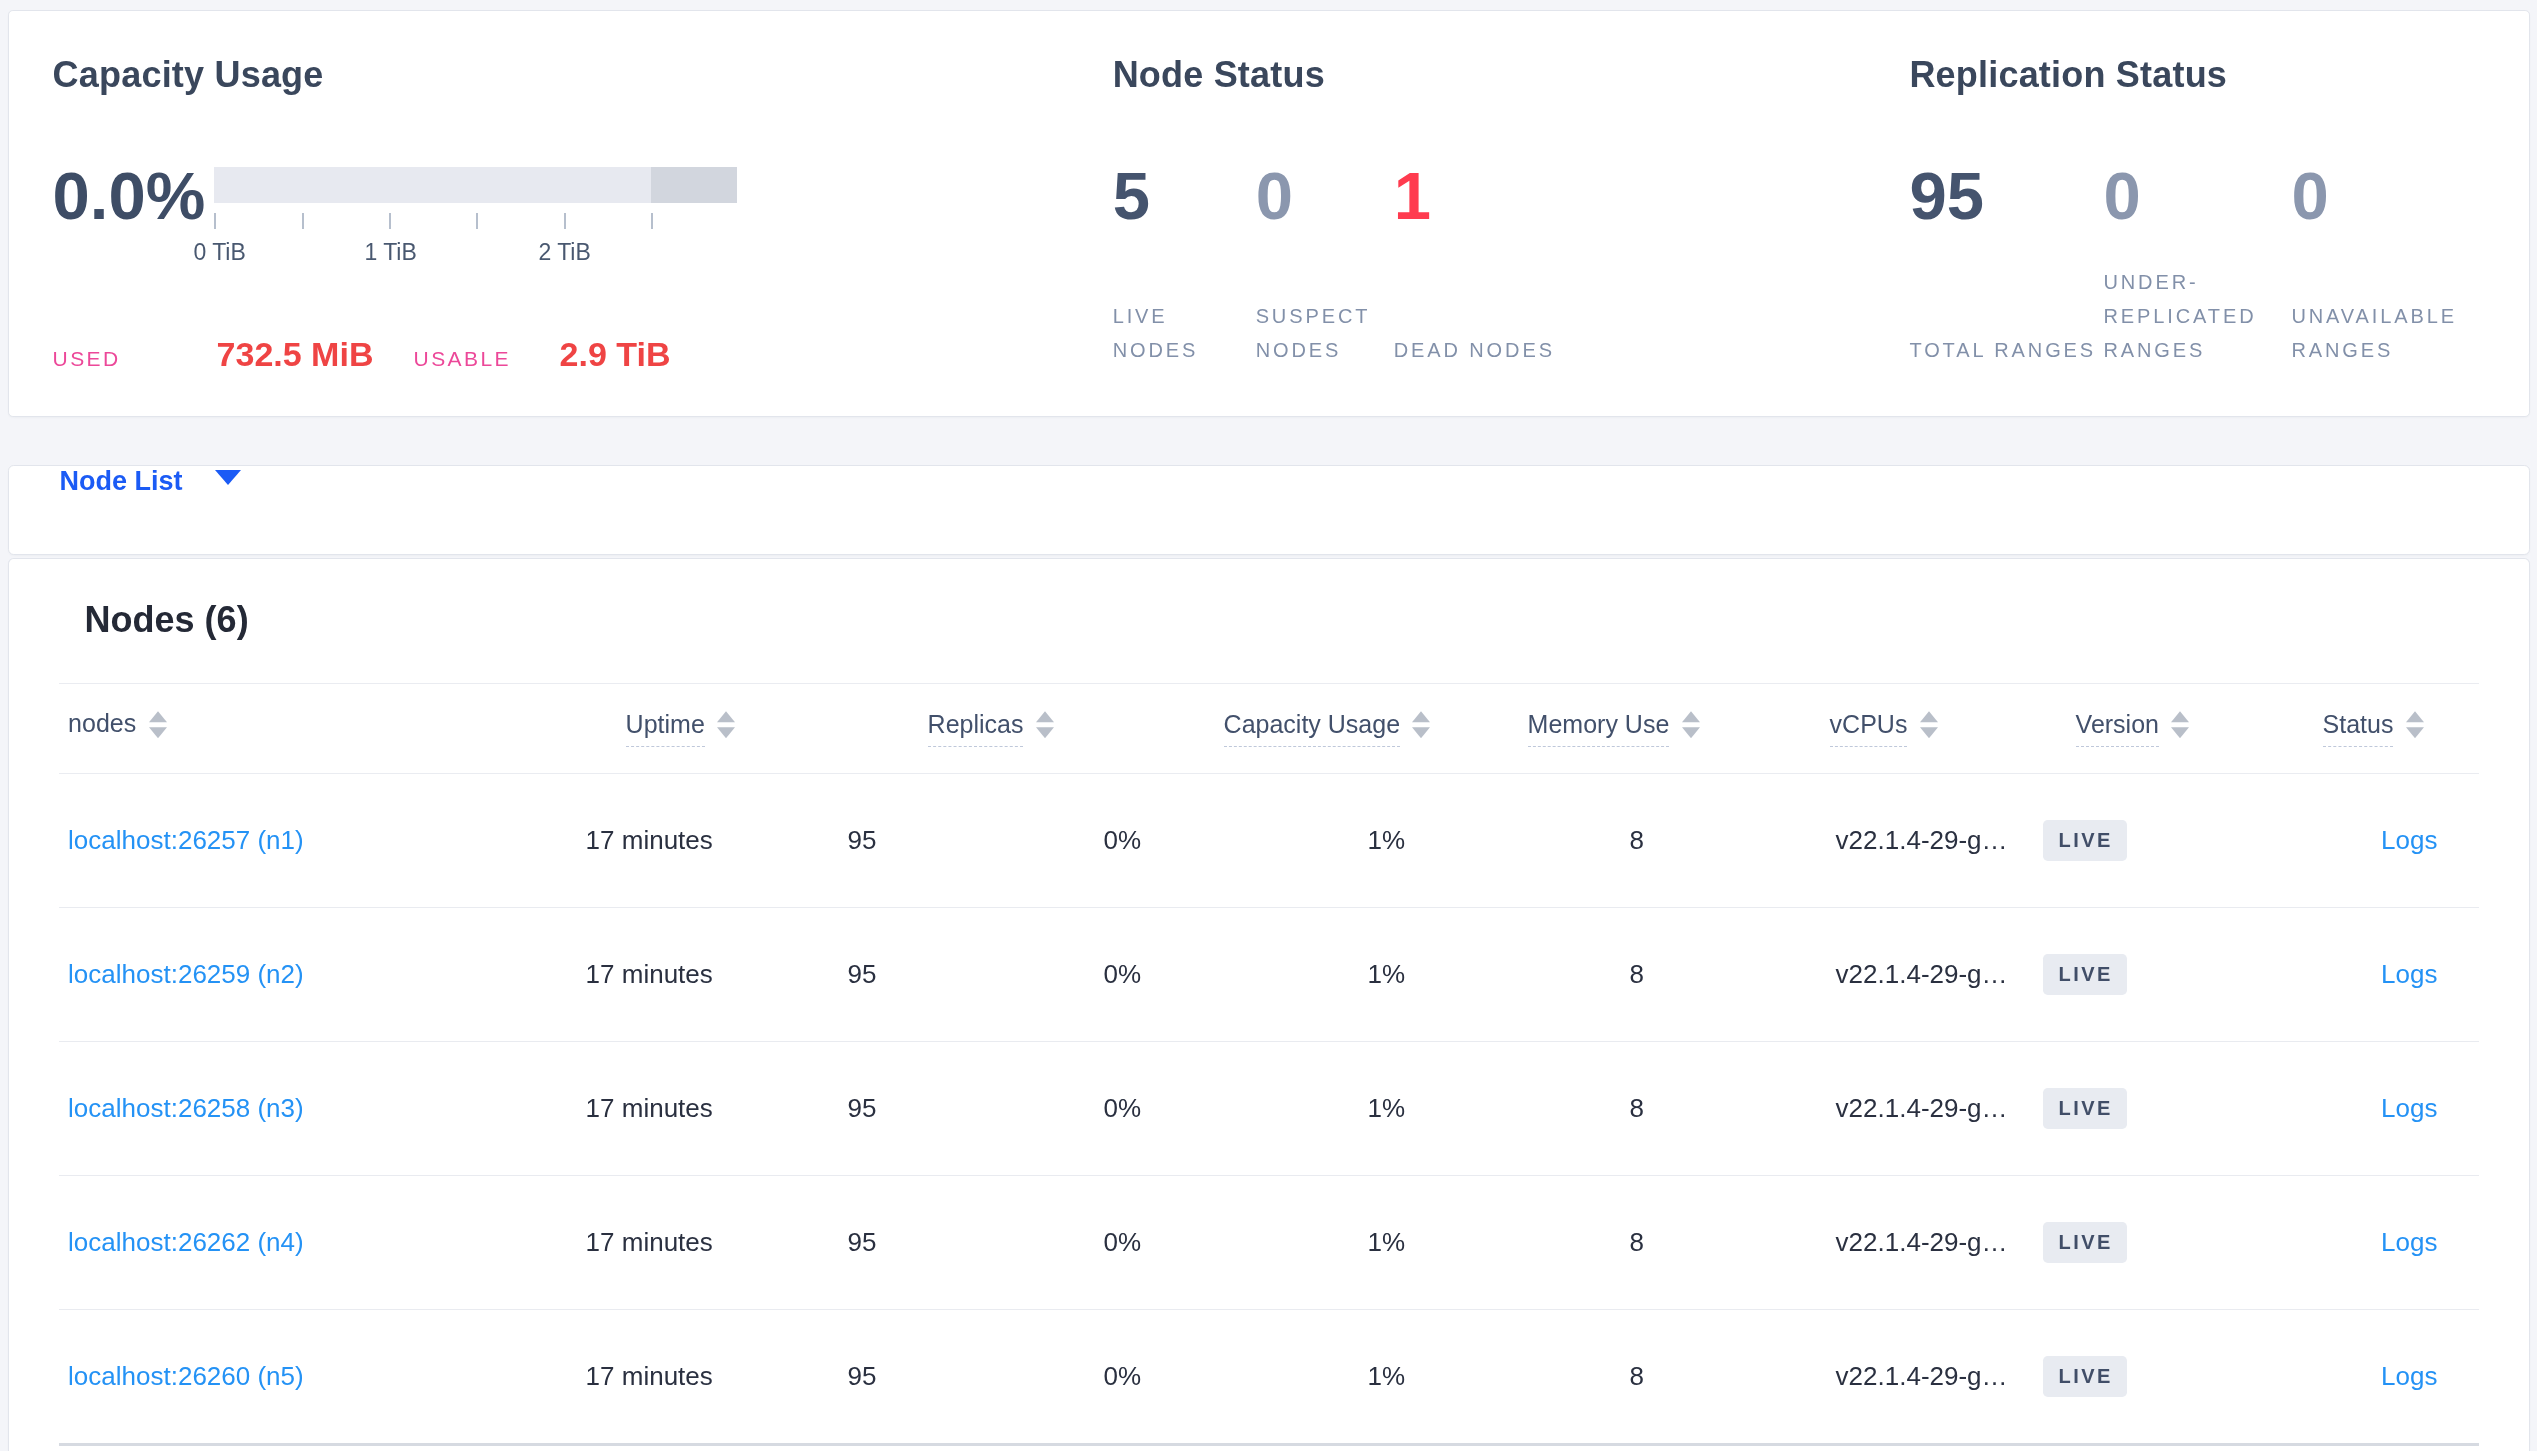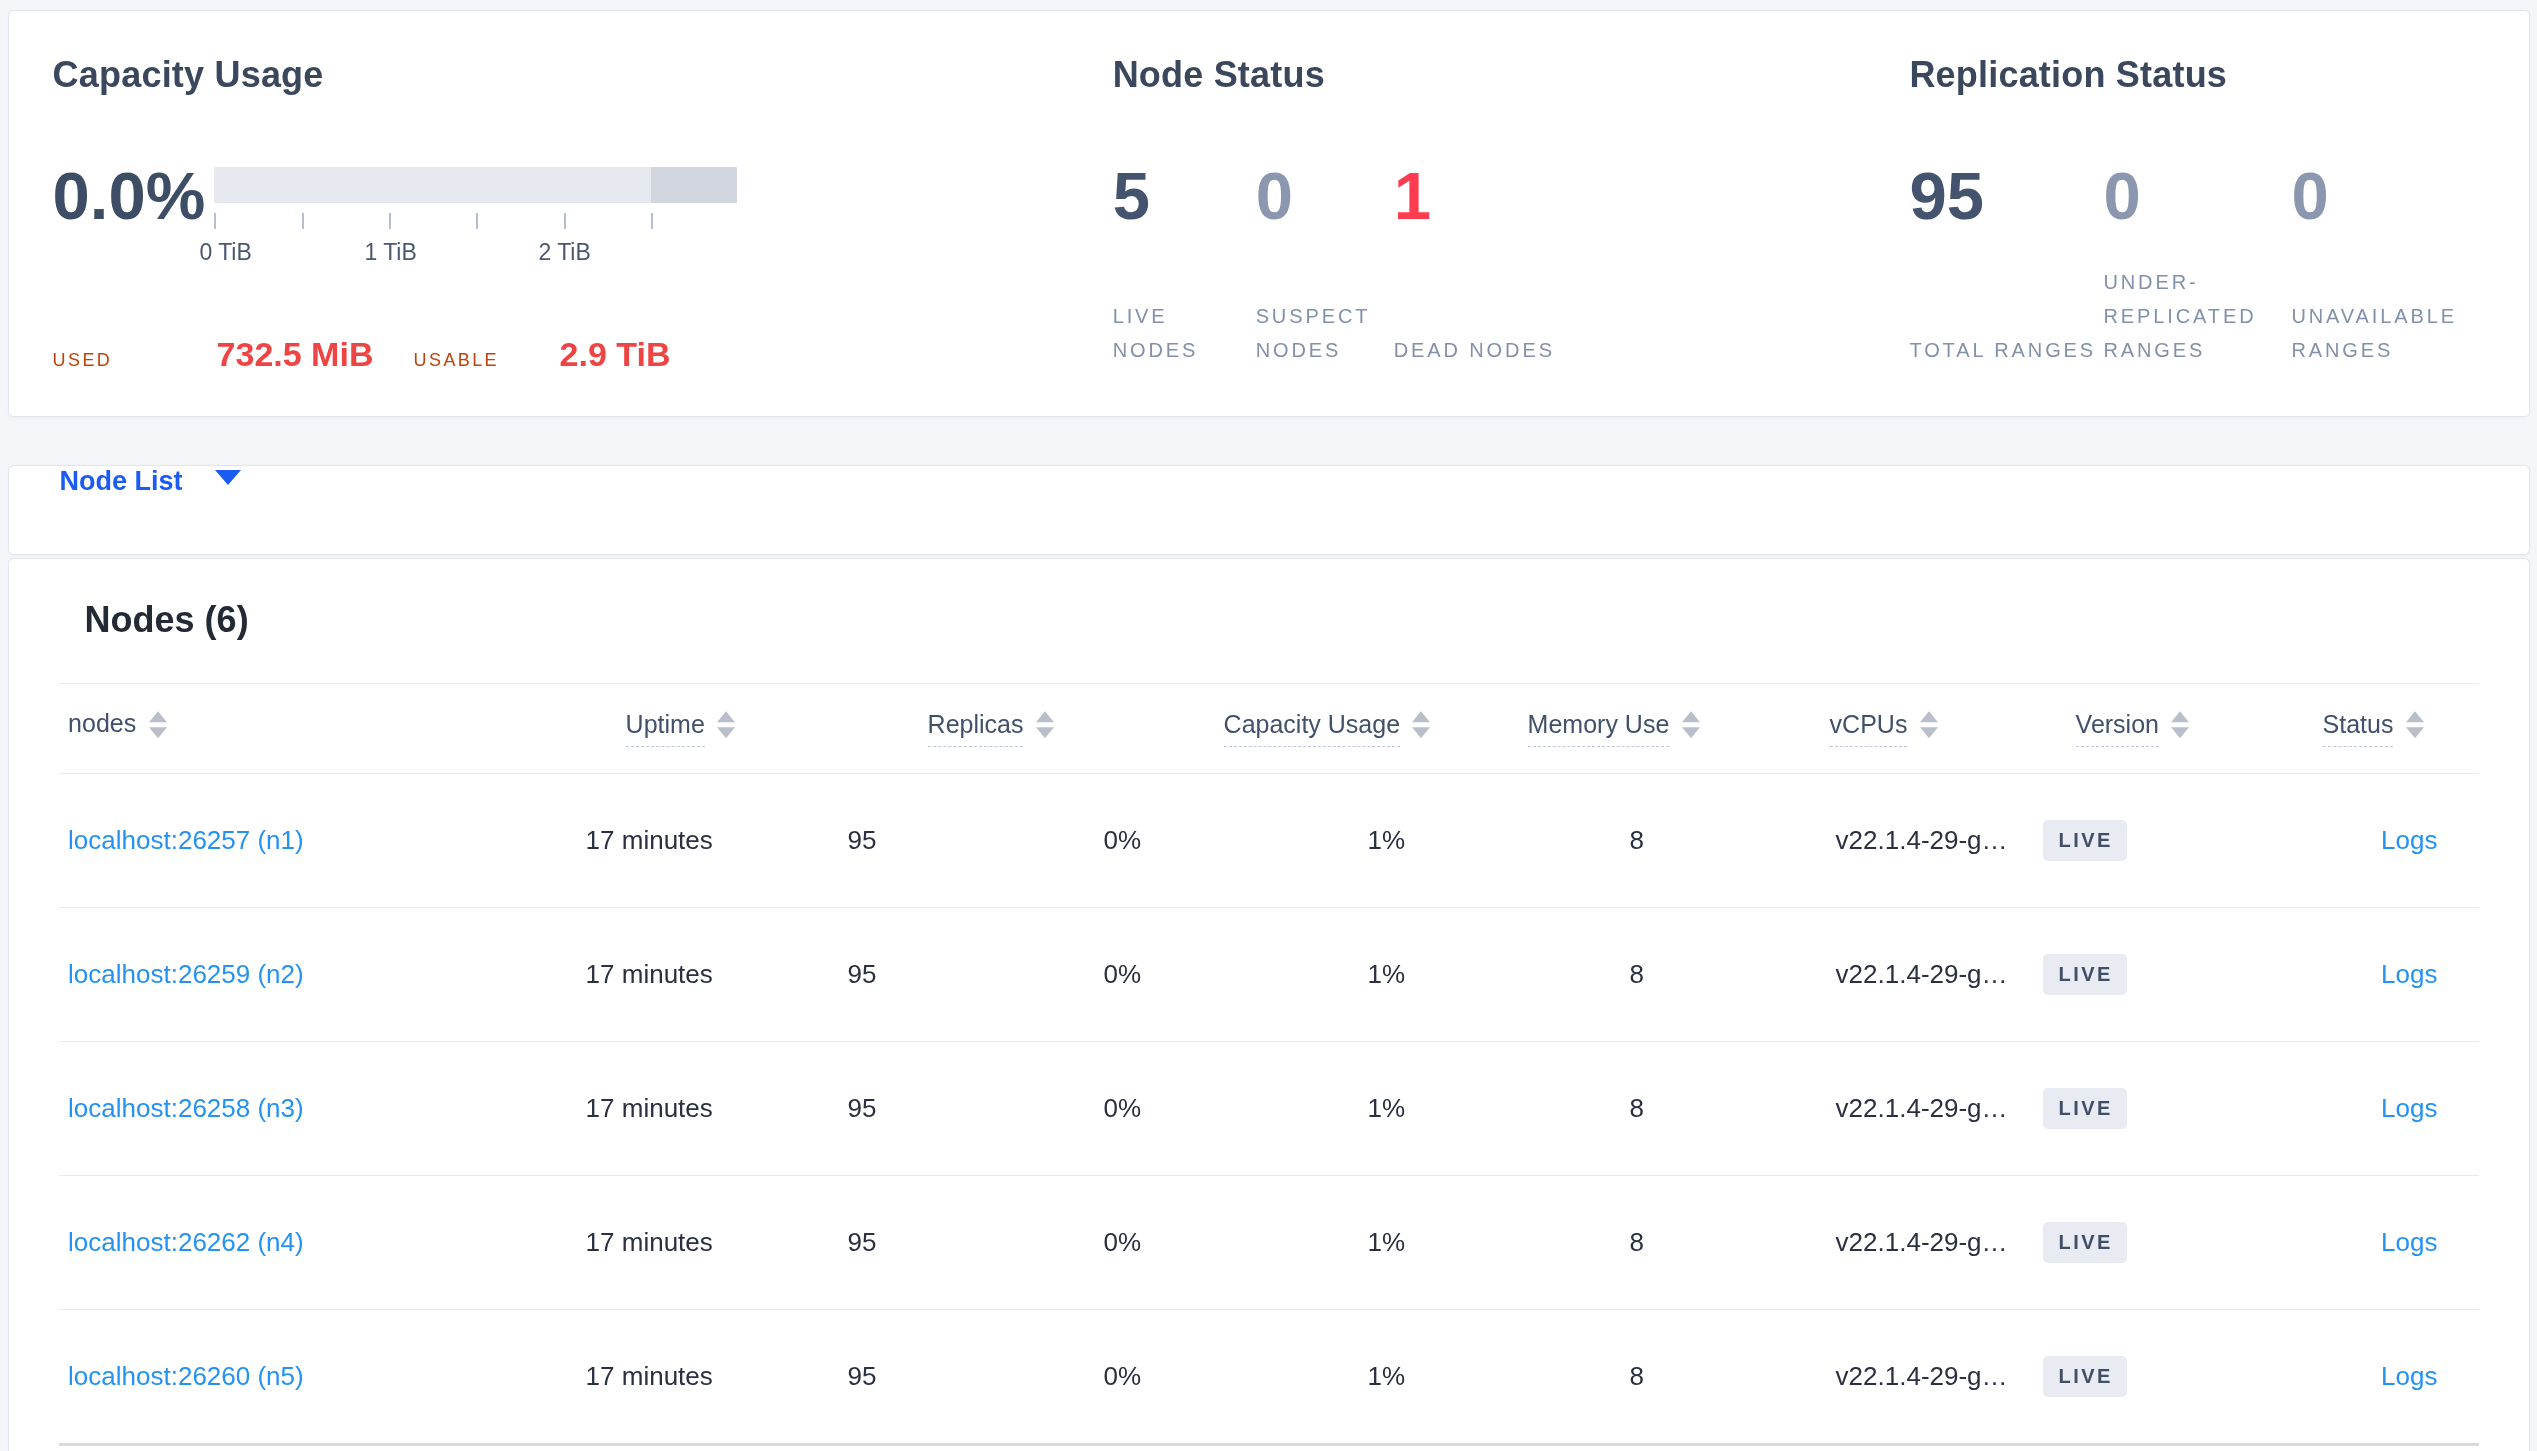--- a/index.html
+++ b/index.html
@@ -30,21 +30,21 @@
   .cap-chart{width:523px;margin-top:6.7px;}
   .cap-bar{position:relative;height:36px;background:#e7e9f0;}
   .cap-bar-dark{position:absolute;top:0;bottom:0;right:0;width:86px;background:#d2d6de;}
   .cap-axis{position:relative;height:82px;}
   .tick{position:absolute;top:9.5px;width:2.9px;height:16px;background:#b6bfcd;}
   .tick-label{
     position:absolute;top:36px;transform:translateX(-50%);
     font-size:23px;color:#495870;white-space:nowrap;
   }
   .cap-stats{display:flex;align-items:baseline;margin-top:50px;}
-  .cap-label{font-size:18px;letter-spacing:2.4px;color:#c2410c;}
+  .cap-label{font-size:21px;letter-spacing:2.4px;color:#ec4899;}
   .cap-value{font-size:34px;font-weight:700;color:#ef4444;}
   .w-used{width:164px;}
   .w-usedval{width:197px;}
   .w-usable{width:146px;}
   
   .stats-row{display:flex;margin-top:65px;}
   .stat{display:flex;flex-direction:column;height:206px;box-sizing:border-box;}
   .stat-number{font-size:67px;line-height:69px;font-weight:700;}
   .stat-label{
     margin-top:auto;font-size:20px;line-height:34px;letter-spacing:2.9px;
@@ -115,21 +115,21 @@
         <div class="cap-bar">
           <div class="cap-bar-dark"></div>
         </div>
         <div class="cap-axis">
           <span class="tick" style="left:0"></span>
           <span class="tick" style="left:88px"></span>
           <span class="tick" style="left:175px"></span>
           <span class="tick" style="left:262px"></span>
           <span class="tick" style="left:350px"></span>
           <span class="tick" style="left:437px"></span>
-          <span class="tick-label" style="left:12px">0 TiB</span>
+          <span class="tick-label" style="left:6px">0 TiB</span>
           <span class="tick-label" style="left:177px">1 TiB</span>
           <span class="tick-label" style="left:351px">2 TiB</span>
         </div>
       </div>
     </div>
     <div class="cap-stats">
       <span class="cap-label w-used">USED</span>
       <span class="cap-value w-usedval">732.5 MiB</span>
       <span class="cap-label w-usable">USABLE</span>
       <span class="cap-value">2.9 TiB</span>

